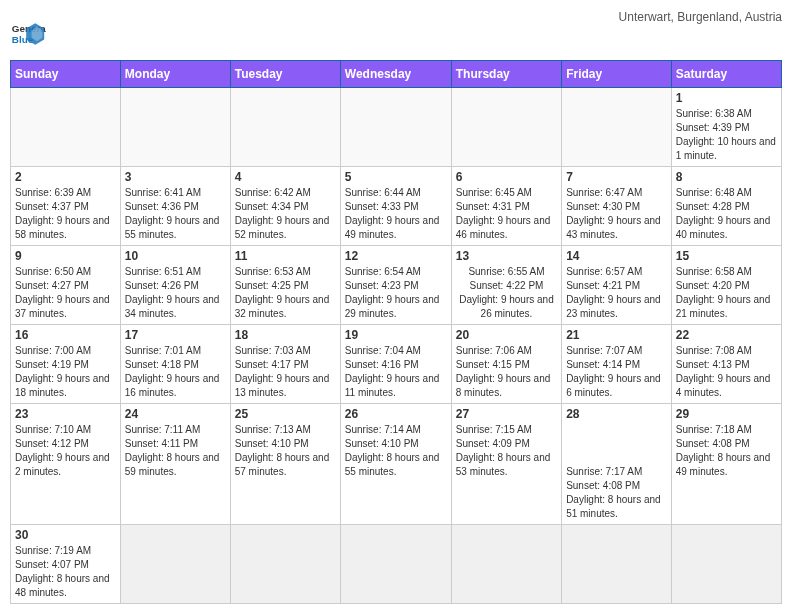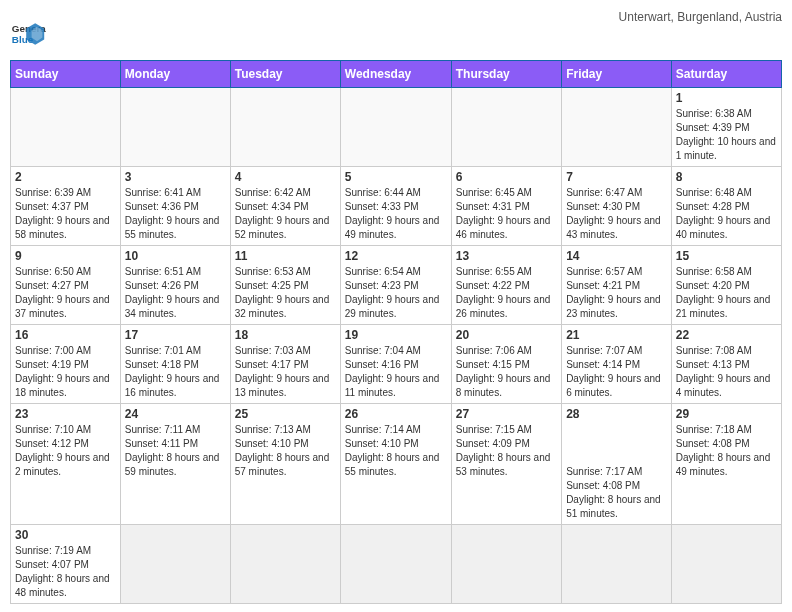--- a/index.html
+++ b/index.html
@@ -188,21 +188,21 @@
 Daylight: 9 hours and 32 minutes.</div>
         </td>
         <td>
           <span class="day-number">12</span>
           <div class="day-info" style="white-space: pre-line;">Sunrise: 6:54 AM
 Sunset: 4:23 PM
 Daylight: 9 hours and 29 minutes.</div>
         </td>
         <td>
           <span class="day-number">13</span>
-          <div class="day-info" style="white-space: pre-line;">Sunrise: 6:55 AM
+          <div class="day-info" style="white-space: pre-line; text-align: center;">Sunrise: 6:55 AM
 Sunset: 4:22 PM
 Daylight: 9 hours and 26 minutes.</div>
         </td>
         <td>
           <span class="day-number">14</span>
           <div class="day-info" style="white-space: pre-line;">Sunrise: 6:57 AM
 Sunset: 4:21 PM
 Daylight: 9 hours and 23 minutes.</div>
         </td>
         <td>

